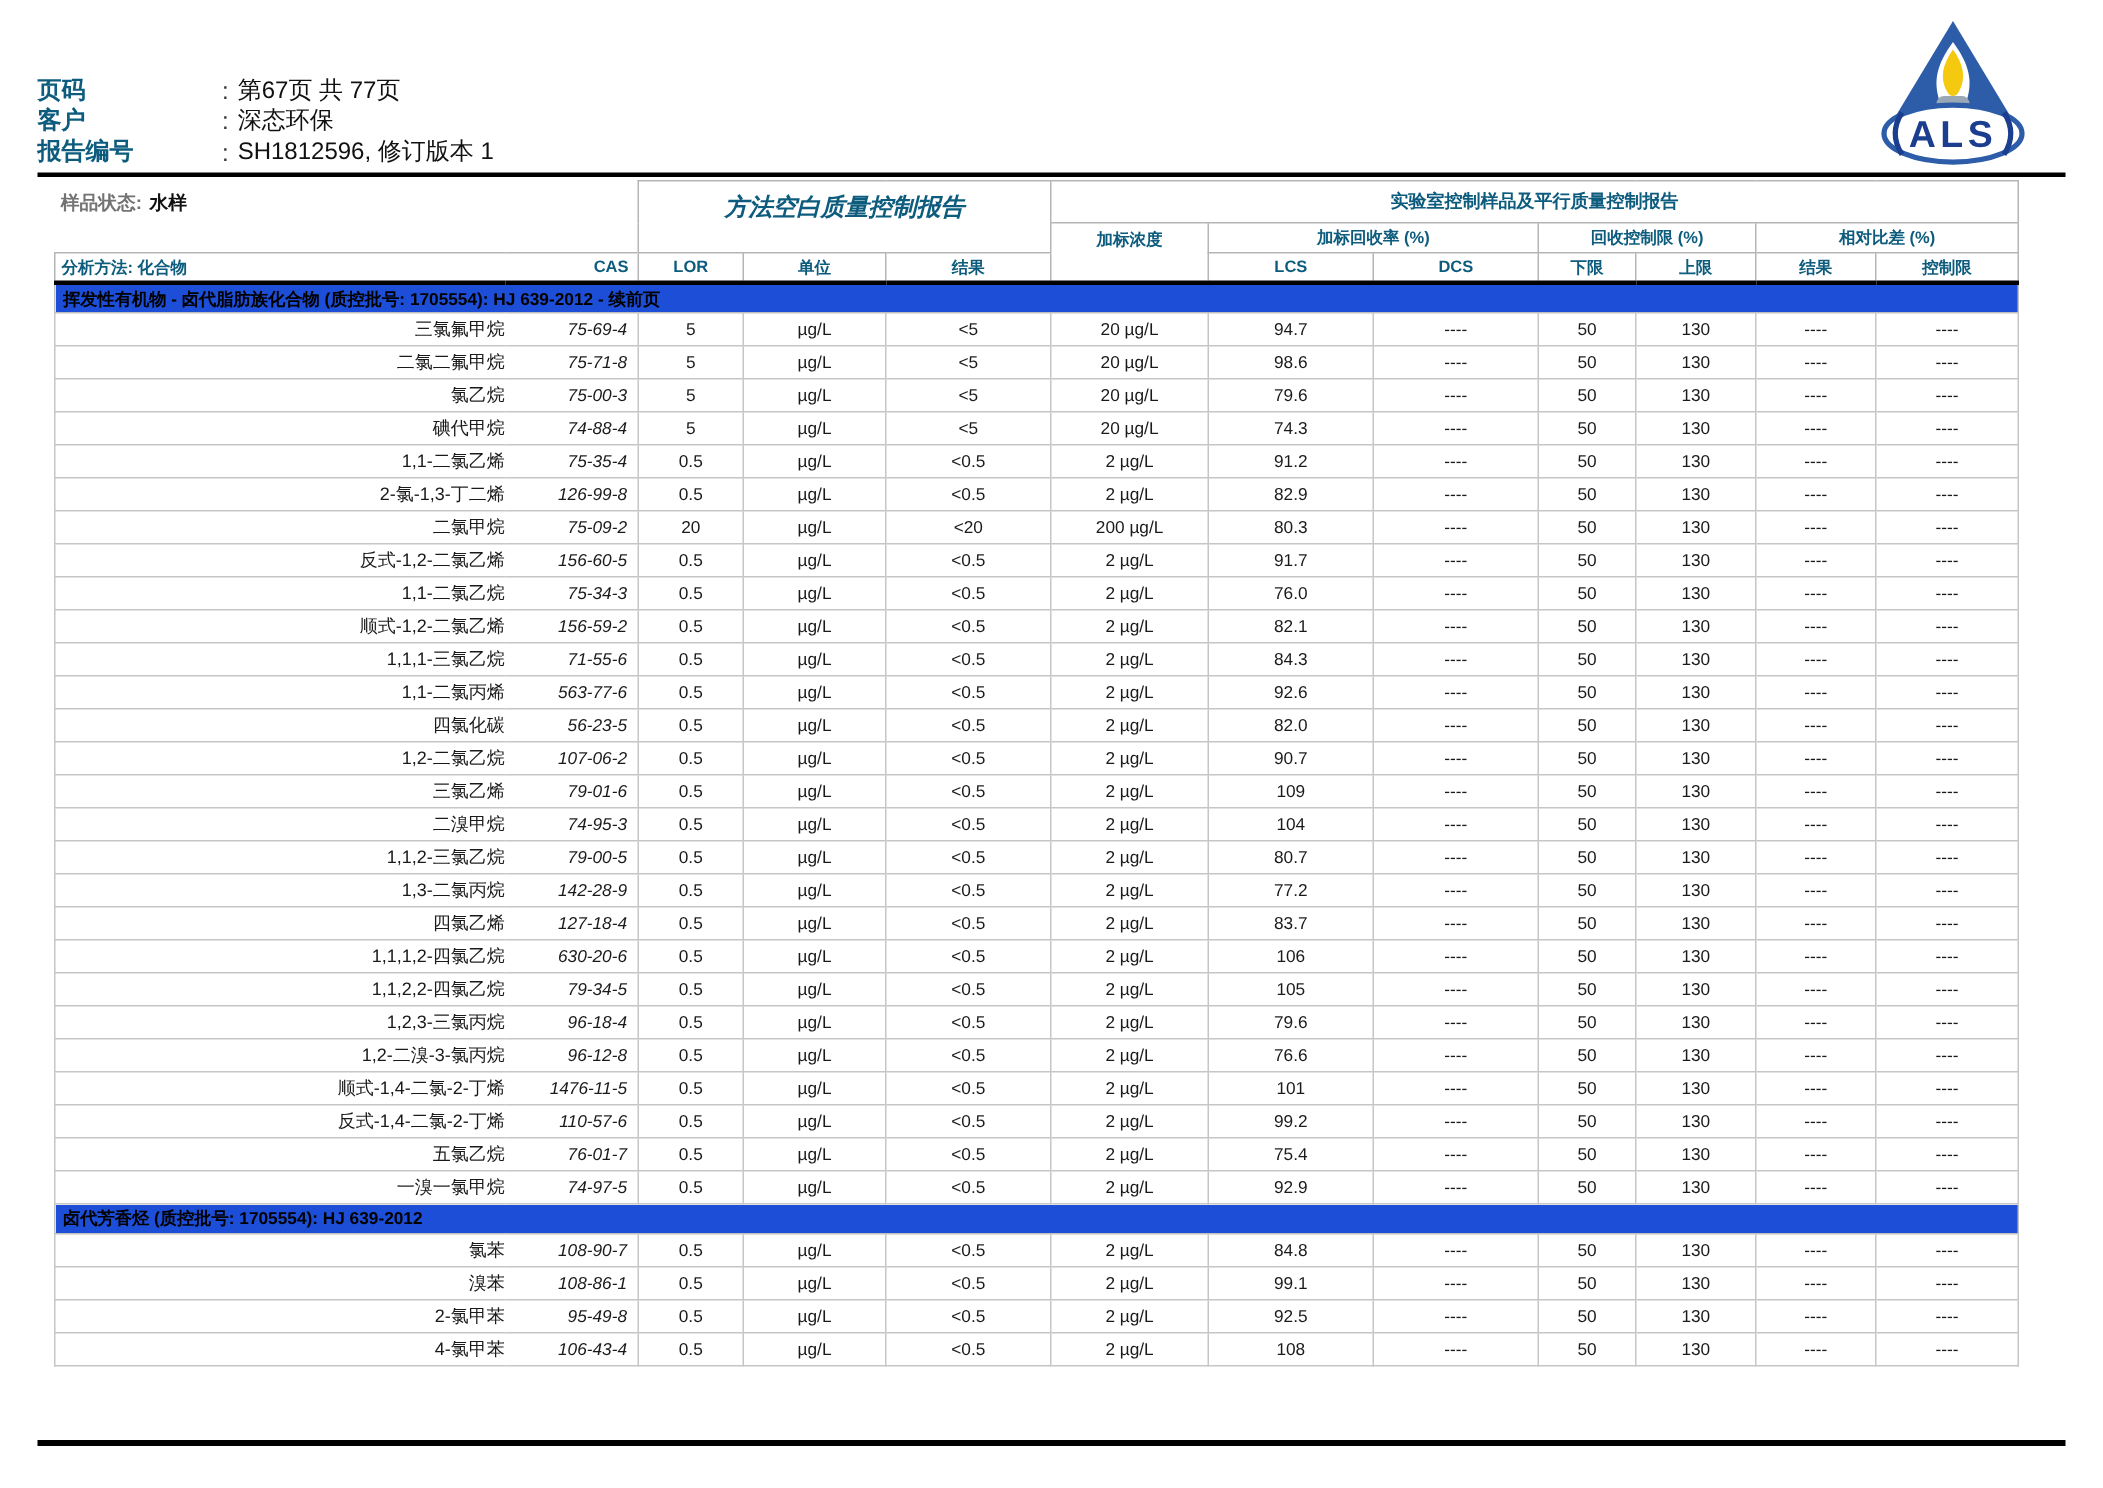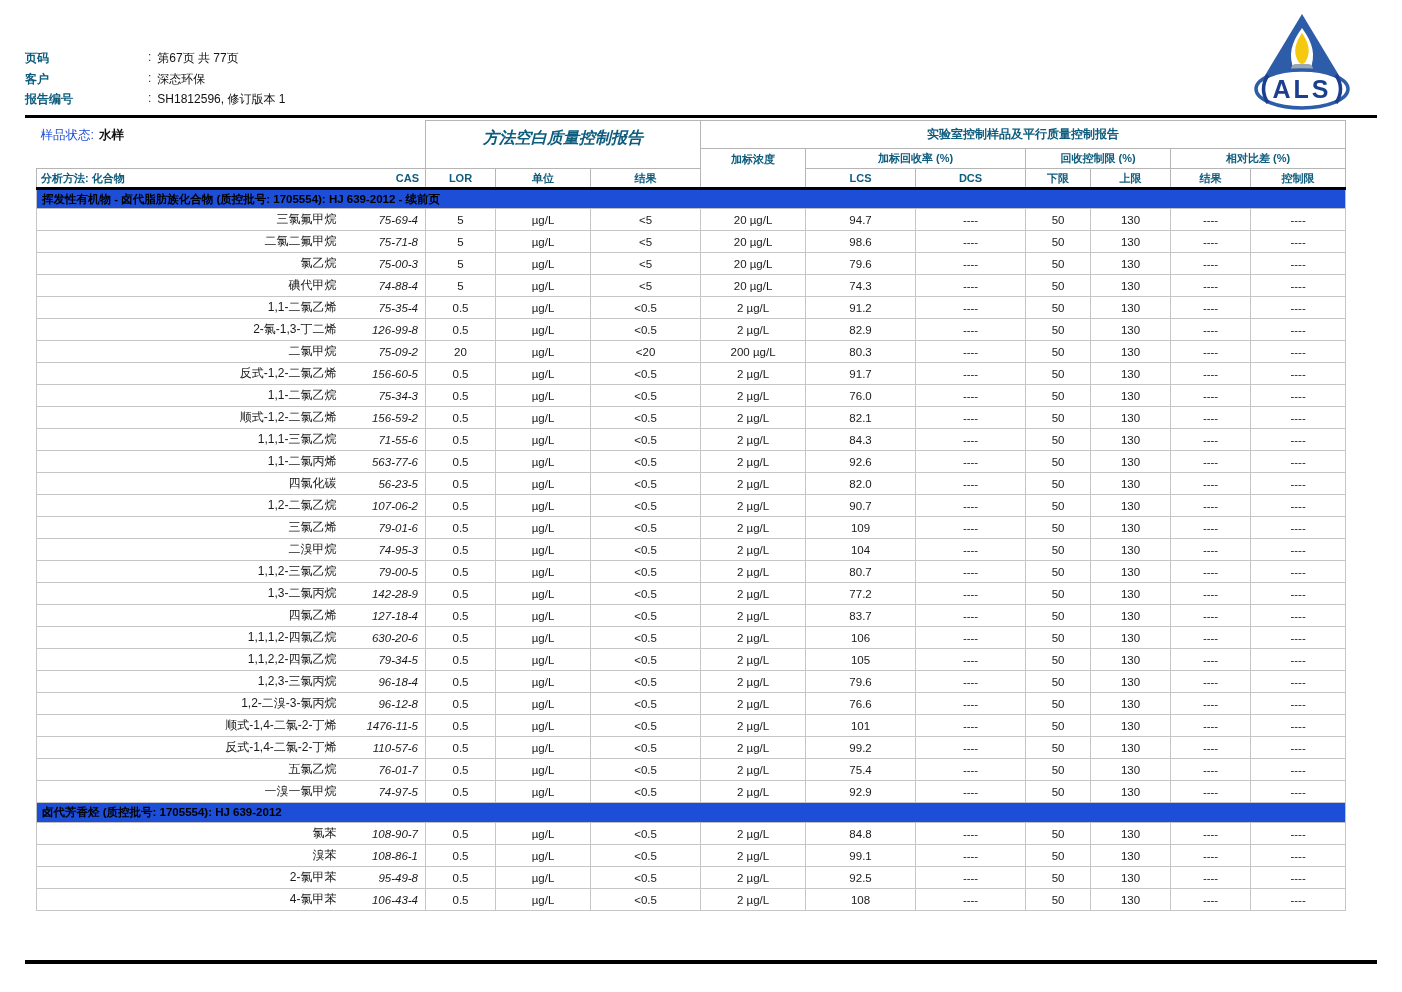--- a/index.html
+++ b/index.html
@@ -3,40 +3,40 @@
 <meta charset="utf-8">
 <style>
   * { margin:0; padding:0; box-sizing:border-box; }
   html,body { background:#ffffff; }
   body {
     width:1402px; height:992px; position:relative; overflow:hidden;
     font-family:"Liberation Sans","DejaVu Sans",sans-serif; color:#1a1a1a;
   }
   
   .report-header { position:absolute; left:25px; top:50px; }
-  .hline { height:20.5px; font-size:12px; display:flex; align-items:flex-start; }
+  .hline { height:20.5px; font-size:16px; display:flex; align-items:flex-end; }
   .hlabel { display:inline-block; width:123px; color:#0d5c7d; font-weight:bold; }
   .hcolon { color:#333; margin-right:6px; }
   .hvalue { color:#111; }
   .rule { position:absolute; left:25px; width:1352px; background:#000; }
   .rule-top { top:115px; height:3px; }
   .rule-bottom { top:960px; height:4px; }
   .logo { position:absolute; left:1252px; top:12px; width:100px; height:102px; }
   
   table.qc {
     position:absolute; left:36px; top:120px; width:1309px;
     border-collapse:collapse; table-layout:fixed;
   }
   th, td { font-size:11.5px; overflow:hidden; white-space:nowrap; }
   thead th { color:#0d5c7d; font-weight:bold; vertical-align:middle; }
   tr.hrow1 th { height:28px; }
   tr.hrow2 th { height:20px; }
   tr.hrow3 th { height:20px; }
   .c-plain { border:none; text-align:left; vertical-align:top; padding:6px 0 0 4px; font-size:12.5px; }
-  .status-label { color:#1d4ed8; font-weight:normal; }
+  .status-label { color:#737373; font-weight:bold; }
   .status-value { color:#111; font-weight:bold; margin-left:5px; }
   .c-box1 {
     border:1px solid #b5b5b5; border-bottom:none;
     vertical-align:top; padding-top:7px; text-align:center;
     font-style:italic; font-size:16px;
   }
   .c-box2 { border:1px solid #b5b5b5; text-align:center; font-size:12px; }
   tr.hrow2 th.sub { border:1px solid #b5b5b5; text-align:center; font-size:11px; }
   .c-spike { border:1px solid #b5b5b5; vertical-align:top; padding-top:3px; text-align:center; font-size:11px; border-bottom:3px solid #000 !important; }
   tr.hrow3 th { border:1px solid #b5b5b5; border-bottom:3px solid #000; text-align:center; font-size:11px; }

